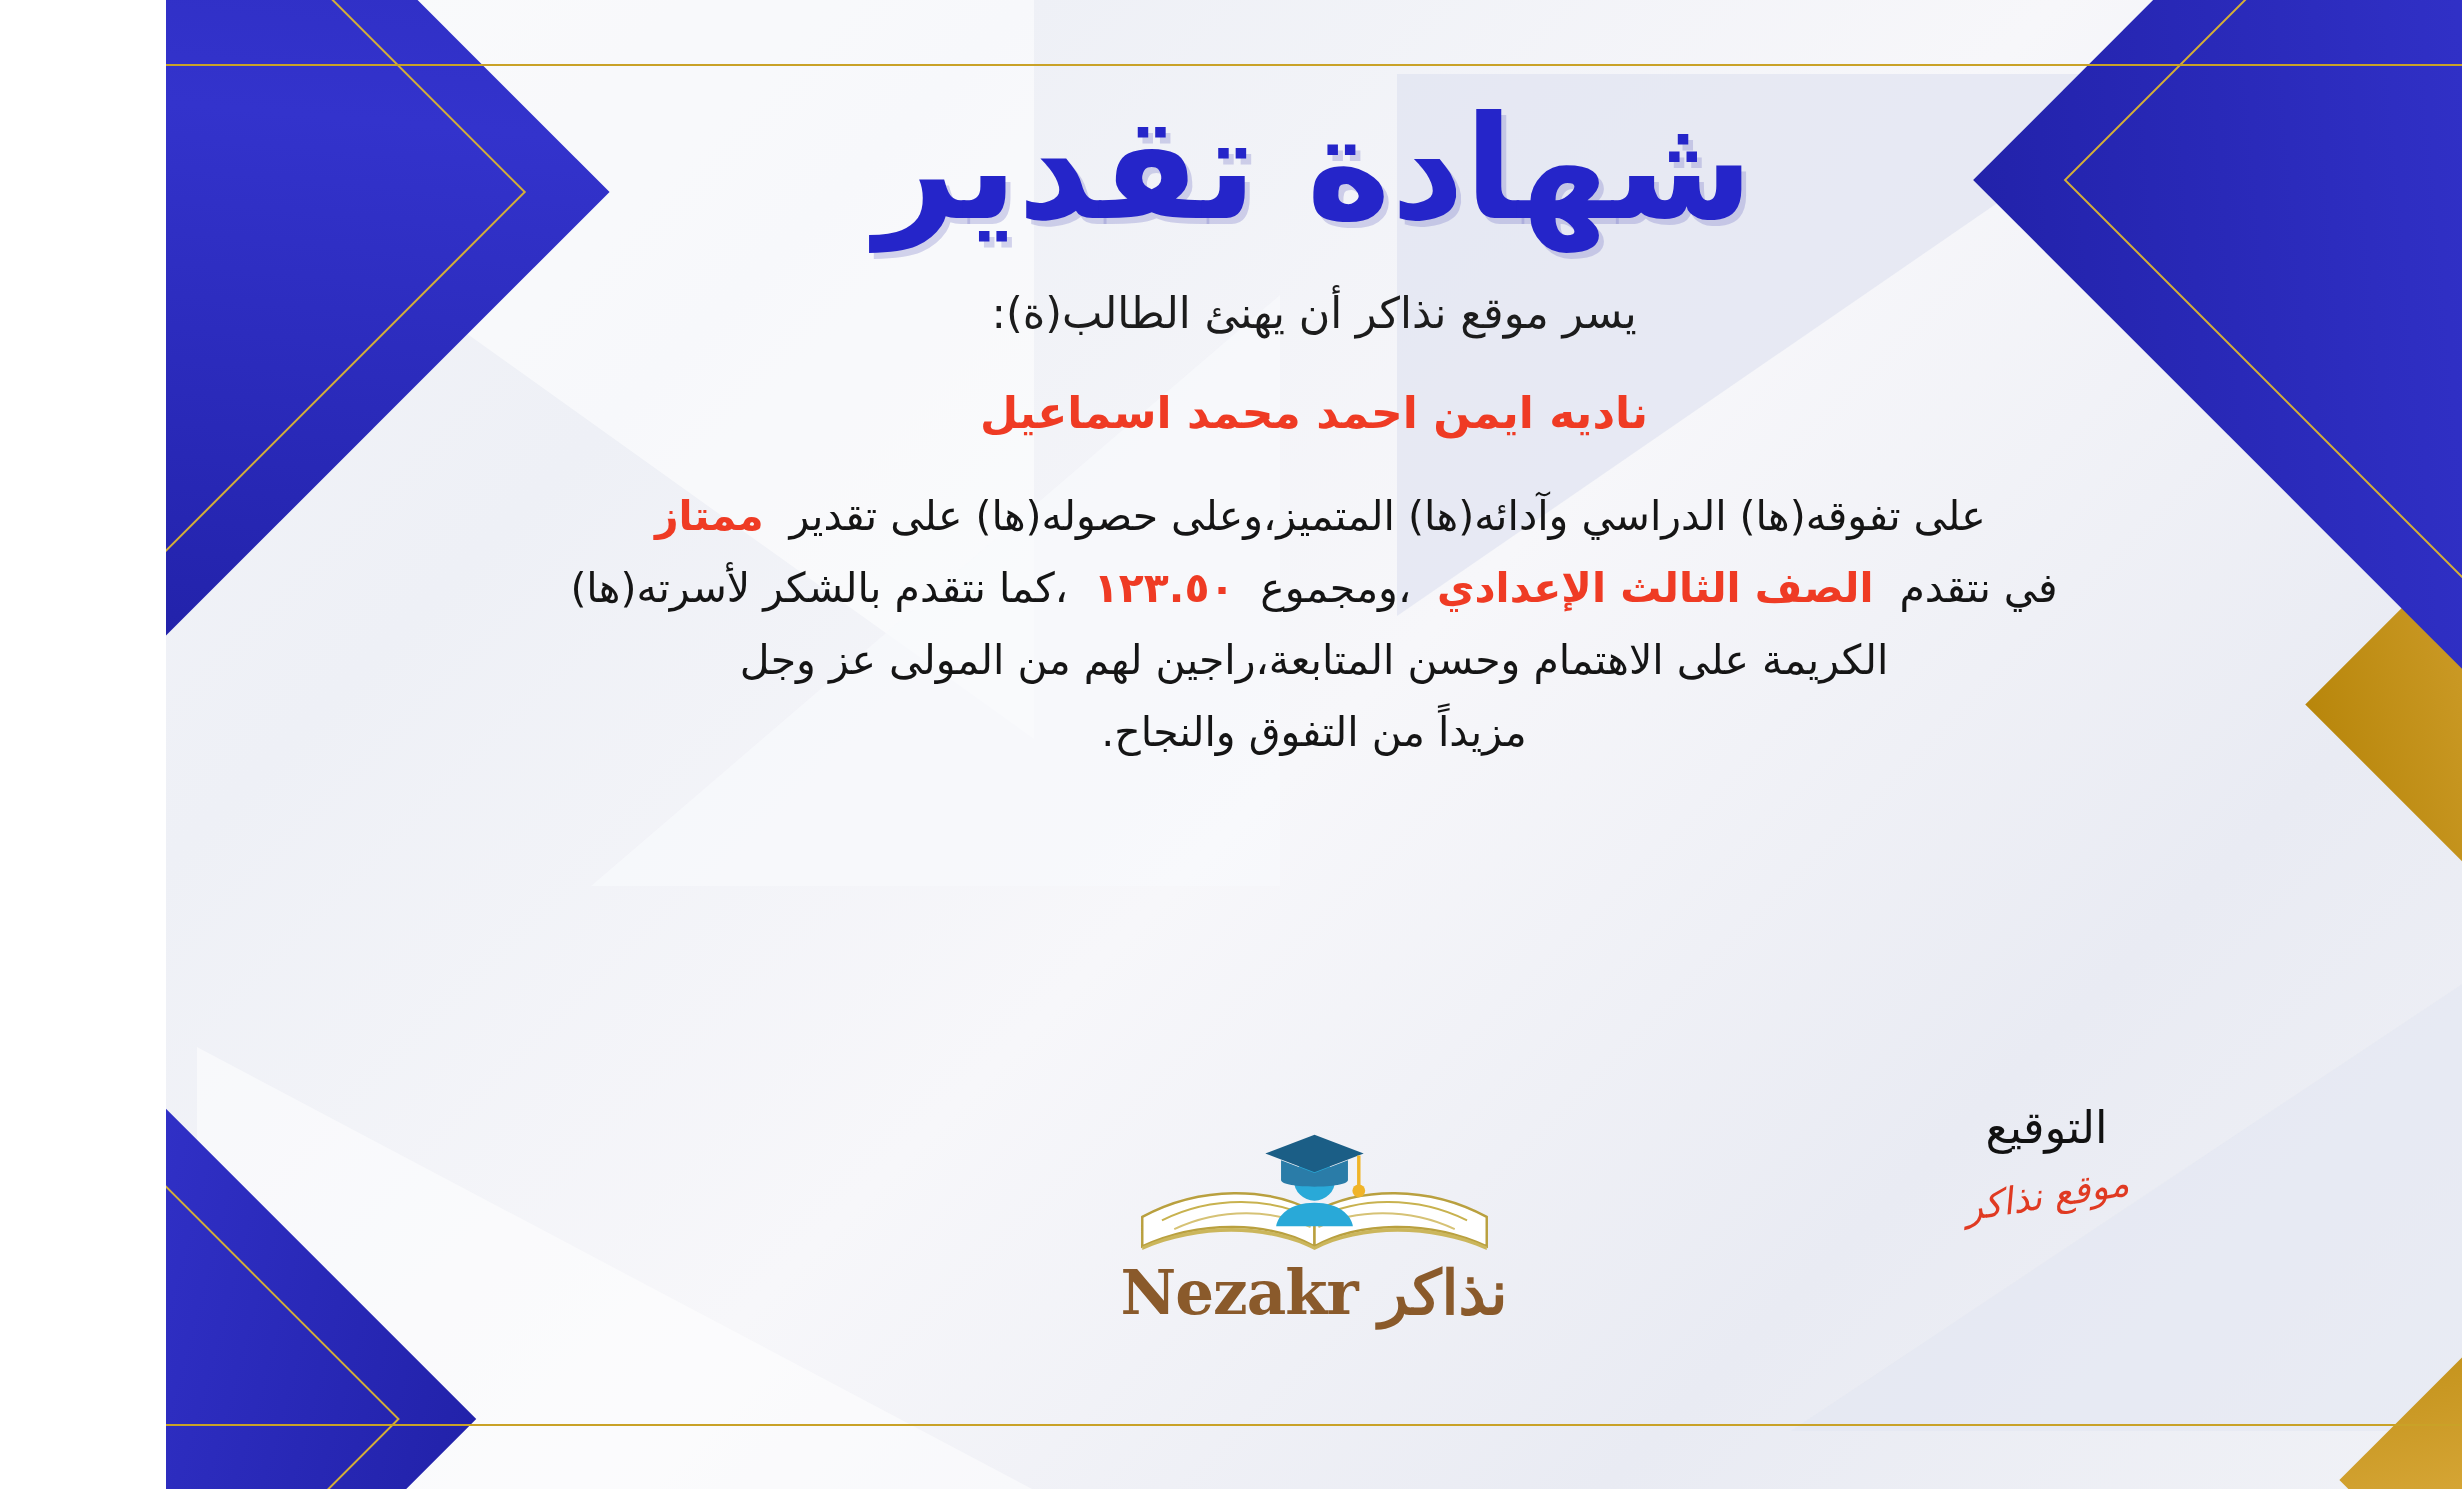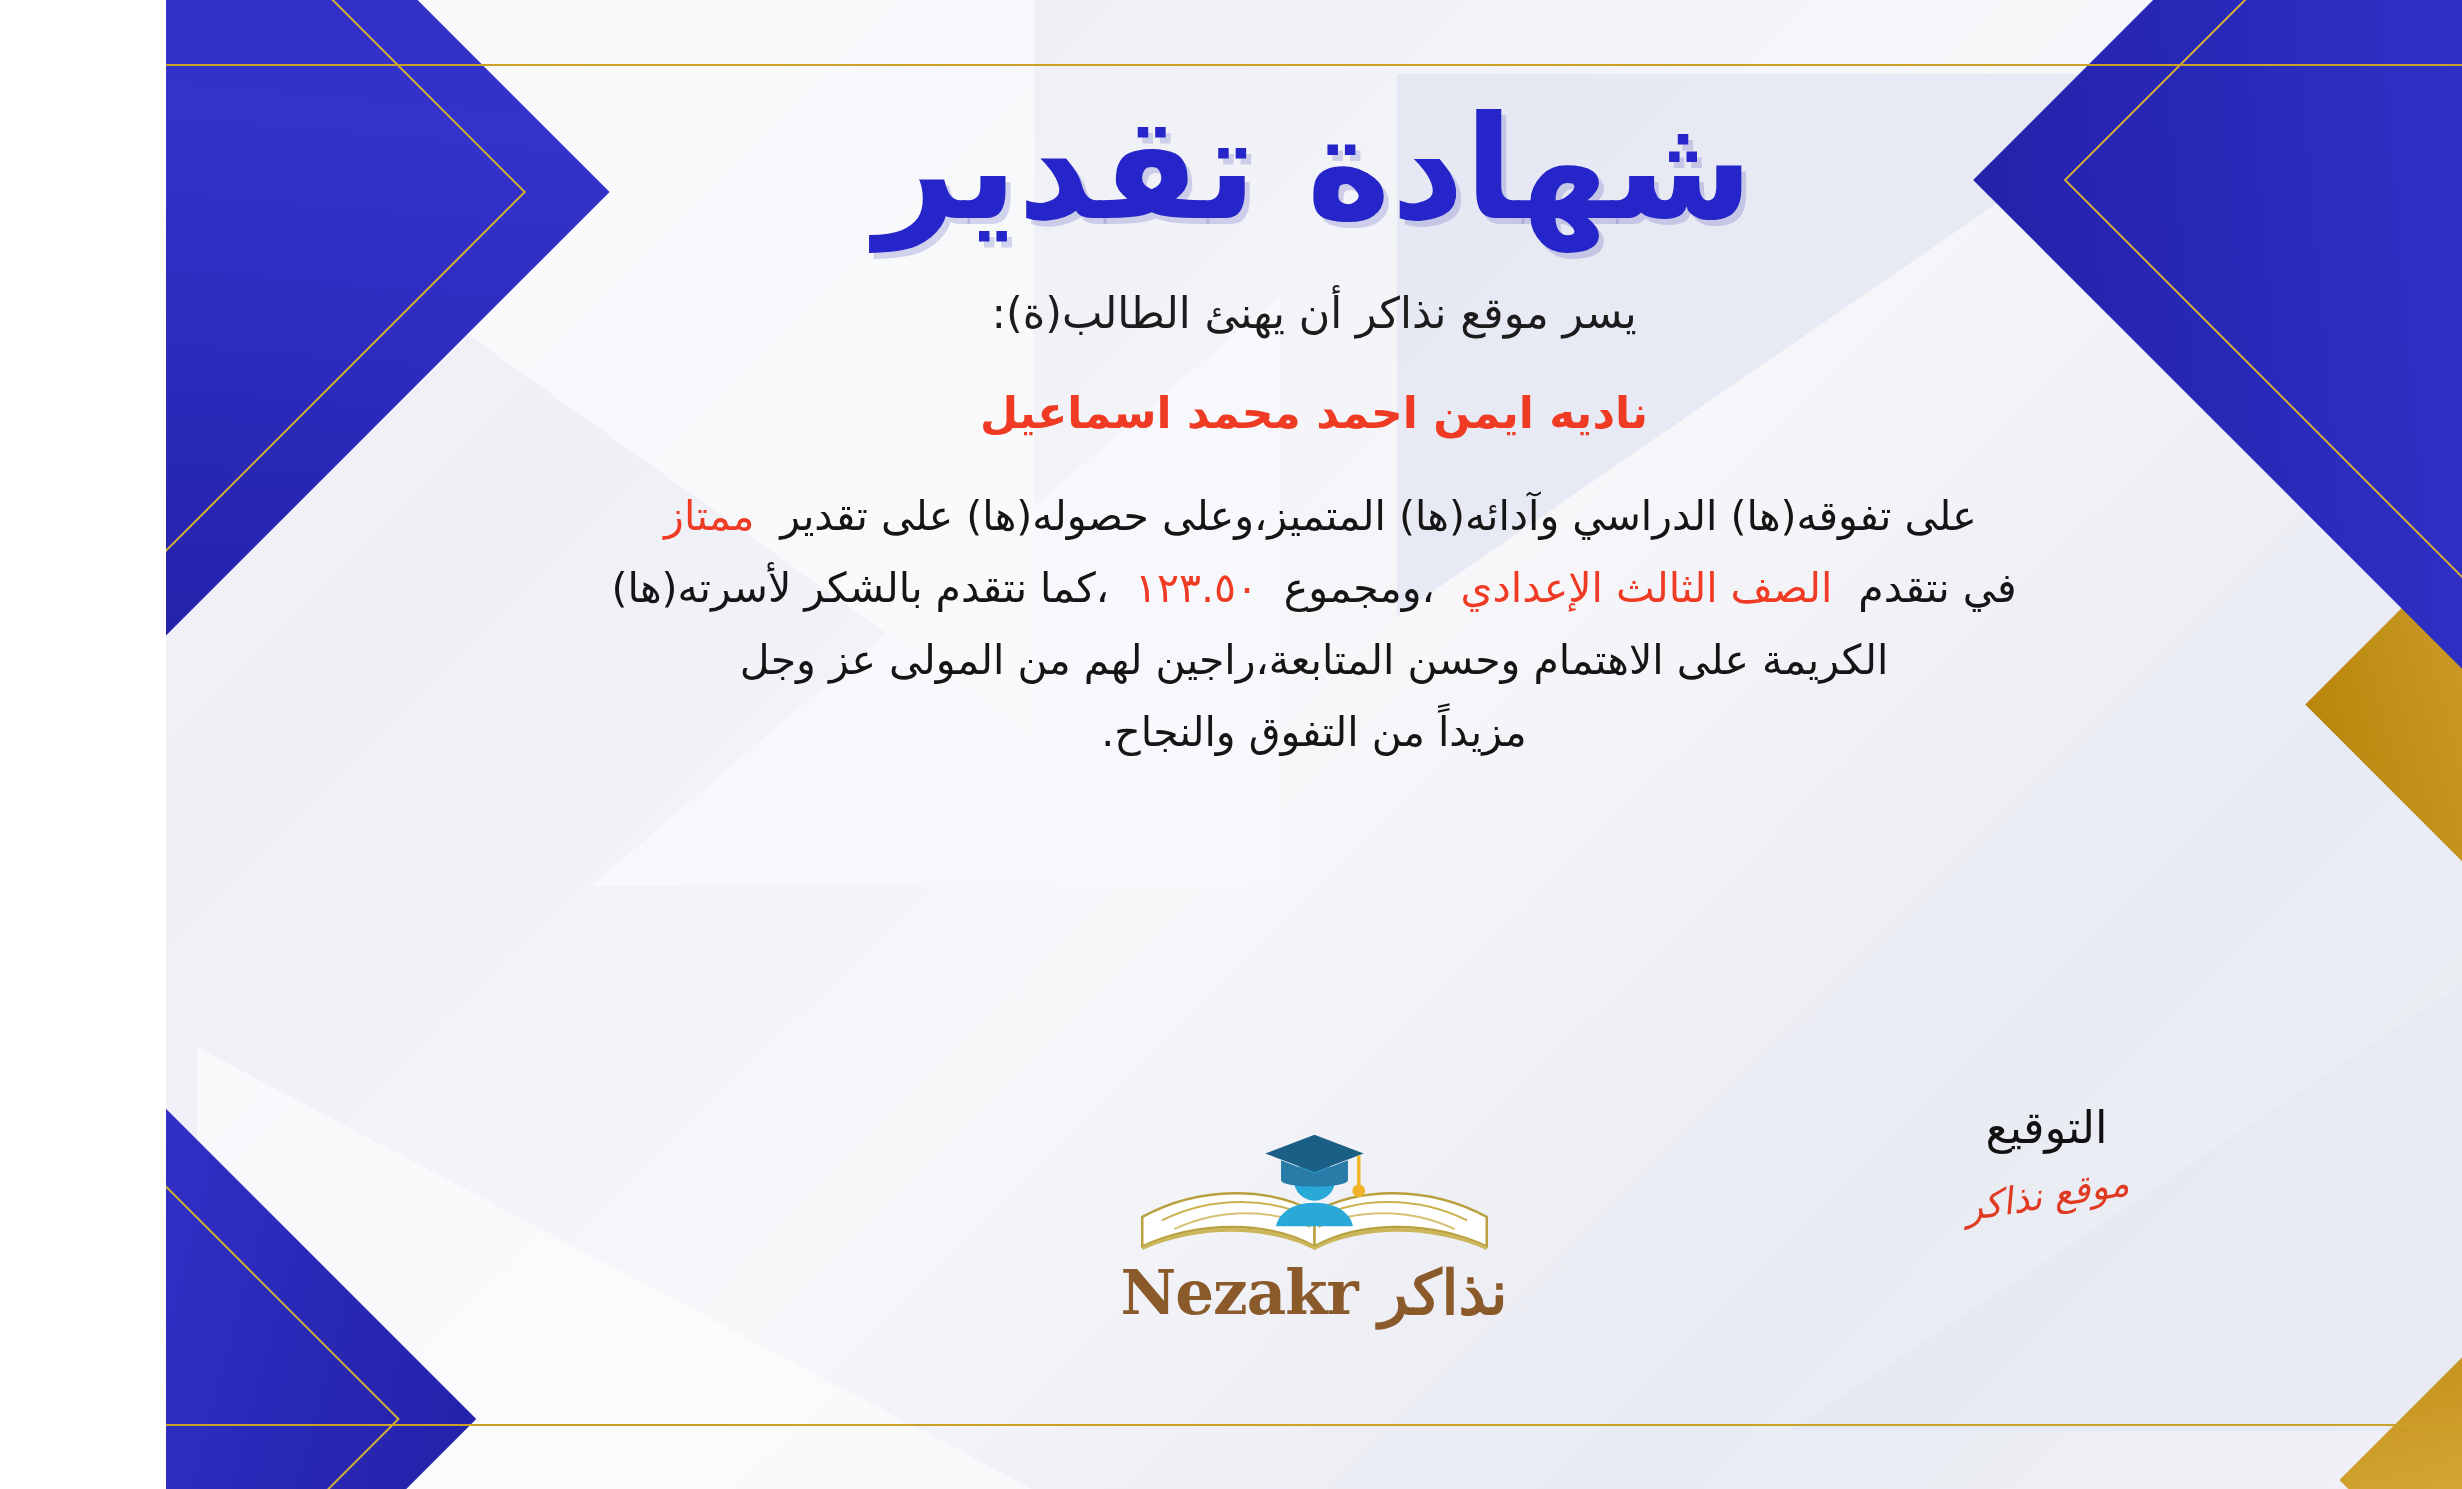--- a/index.html
+++ b/index.html
@@ -187,21 +187,21 @@
 
   .paragraph {
     font-size: 41px;
     line-height: 1.75;
     text-align: center;
     color: #151515;
   }
 
   .hl {
     color: #ef3b24;
-    font-weight: normal;
+    font-weight: bold;
     padding: 0 12.8px;
   }
 
   .num {
     letter-spacing: 1px;
   }
 
   
   .footer {
     position: absolute;

